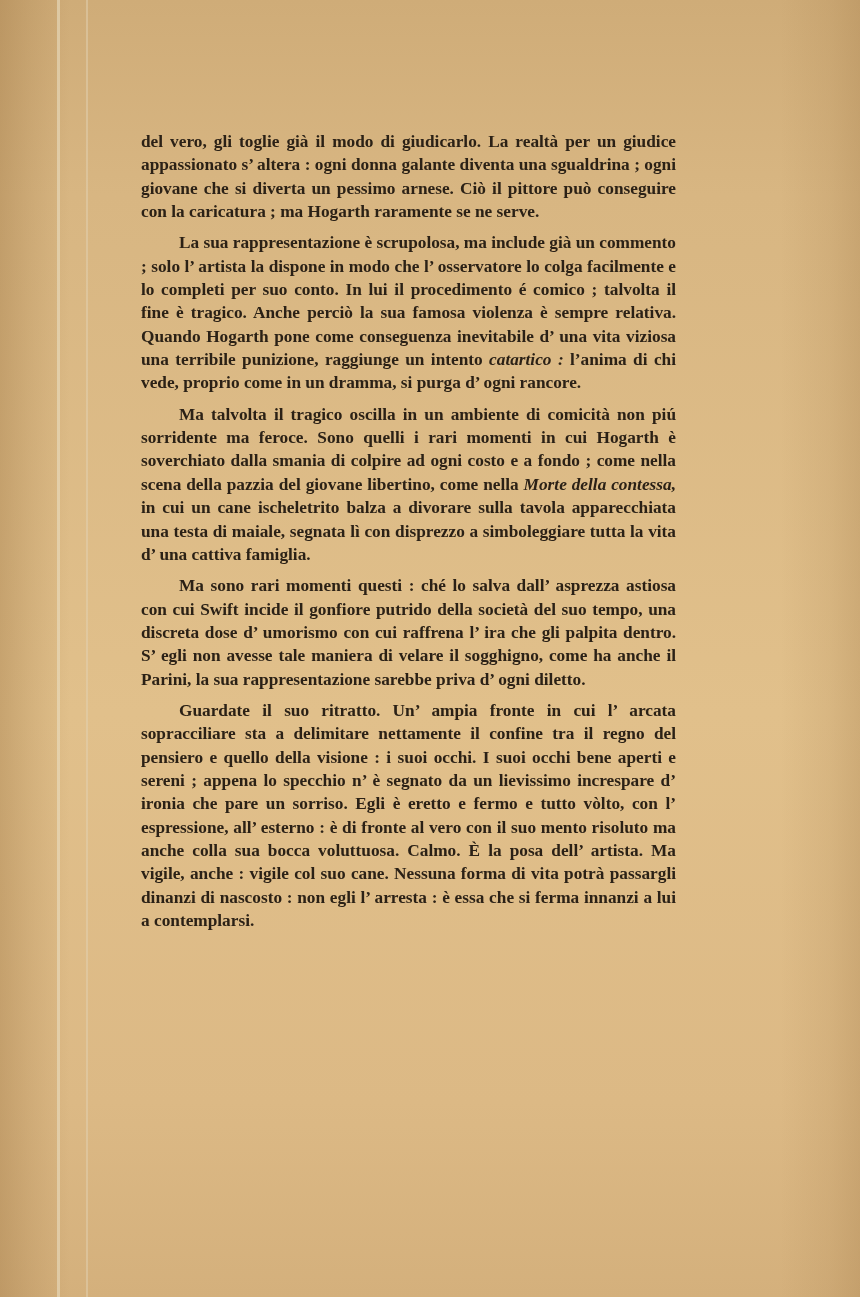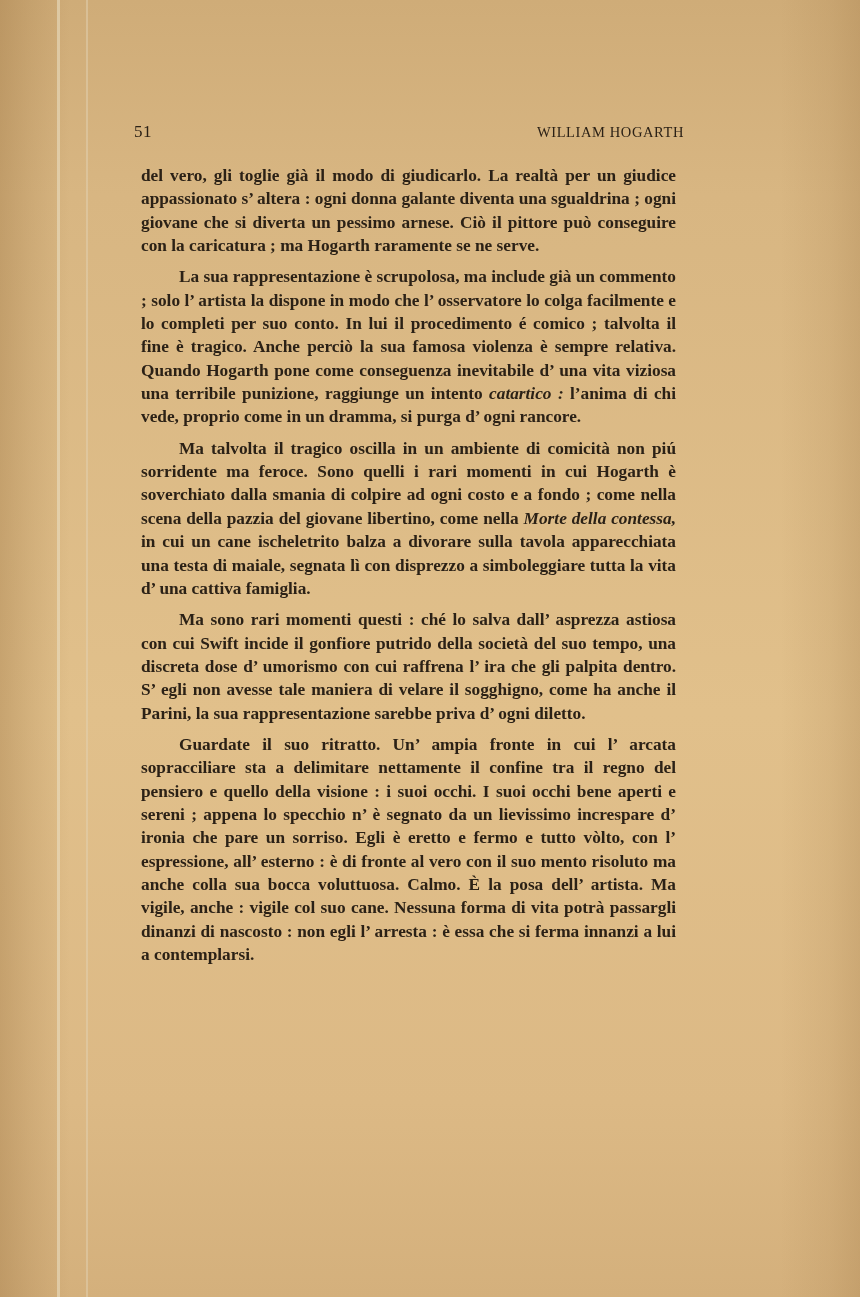--- a/index.html
+++ b/index.html
@@ -68,24 +68,20 @@
     .para.indent { text-indent: 38px; }
     .para .it { font-style: italic; }
   </style>
 </head>
 <body>
 
 <div class="crease c1"></div>
 <div class="crease c2"></div>
 
 <div class="page">
-  <div class="running-head">
-    <span class="page-number">51</span>
-    <span class="running-title">WILLIAM HOGARTH</span>
-  </div>
 
   <div class="body-text">
     <p class="para">
       <span>del vero, gli toglie già il modo di giudicarlo. La realtà per un giudice appassionato s’ altera : ogni donna galante diventa una sgualdrina ; ogni giovane che si diverta un pessimo arnese. Ciò il pittore può conseguire con la caricatura ; ma Hogarth raramente se ne serve.</span>
     </p>
     <p class="para indent">
       <span>La sua rappresentazione è scrupolosa, ma include già un commento ; solo l’ artista la dispone in modo che l’ osservatore lo colga facilmente e lo completi per suo conto. In lui il procedimento é comico ; talvolta il fine è tragico. Anche perciò la sua famosa violenza è sempre relativa. Quando Hogarth pone come conseguenza inevitabile d’ una vita viziosa una terribile punizione, raggiunge un intento </span><span class="it">catartico :</span><span> l’anima di chi vede, proprio come in un dramma, si purga d’ ogni rancore.</span>
     </p>
     <p class="para indent">
       <span>Ma talvolta il tragico oscilla in un ambiente di comicità non piú sorridente ma feroce. Sono quelli i rari momenti in cui Hogarth è soverchiato dalla smania di colpire ad ogni costo e a fondo ; come nella scena della pazzia del giovane libertino, come nella </span><span class="it">Morte della contessa,</span><span> in cui un cane ischeletrito balza a divorare sulla tavola apparecchiata una testa di maiale, segnata lì con disprezzo a simboleggiare tutta la vita d’ una cattiva famiglia.</span>

